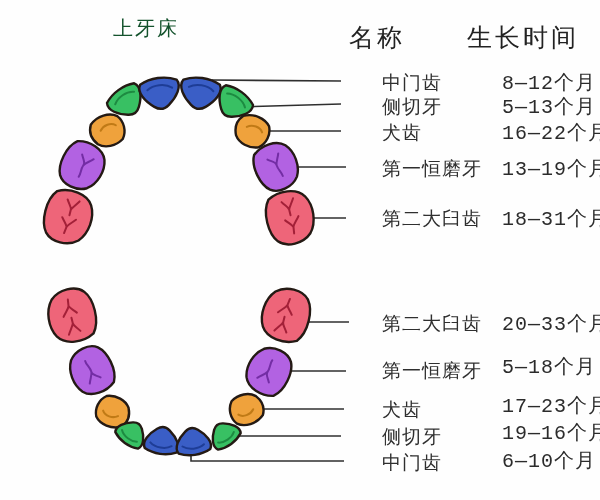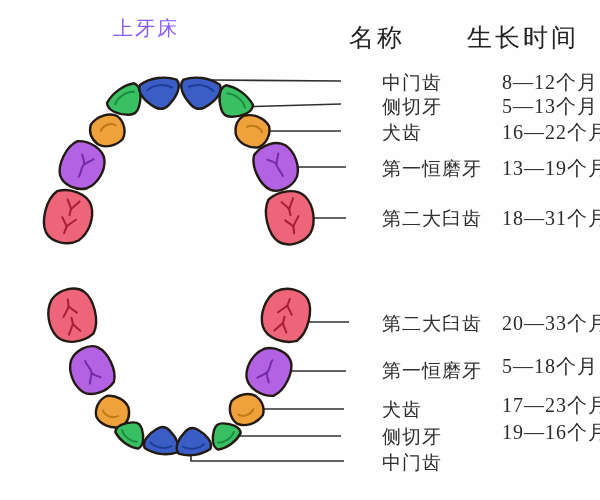--- a/index.html
+++ b/index.html
@@ -8,21 +8,21 @@
     width:600px;height:500px;
     background:#fefefe;
     font-family:"Liberation Serif","DejaVu Serif",serif;
     color:#2d2d2d;
     overflow:hidden;
   }
   #teeth-svg{position:absolute;left:0;top:0;}
   .jaw-label{
     position:absolute;
     font-size:20px;
-    color:#8b5cf6;
+    color:#14532d;
     letter-spacing:2px;
     white-space:nowrap;
   }
   .col-header{
     position:absolute;
     font-size:25px;
     color:#222222;
     letter-spacing:3px;
     white-space:nowrap;
   }
@@ -33,21 +33,21 @@
     height:24px;
     white-space:nowrap;
     margin-left:40px;
   }
   .row .t-name{
     position:absolute;left:0;top:0;
     font-size:19px;color:#2f2f2f;letter-spacing:1px;
   }
   .row .t-time{
     position:absolute;left:120px;top:-1px;
-    font-size:20px;color:#2b2b2b;letter-spacing:1px;
+    font-size:20px;color:#2b2b2b;letter-spacing:1px;font-family:Liberation Mono, monospace;
   }
 </style>
 </head>
 <body>
 
 <div id="stage">
 
   <svg id="teeth-svg" width="600" height="500" viewBox="0 0 600 500">
 
     <g id="connector-lines" fill="none">
@@ -188,15 +188,16 @@
   <div class="row" style="top:397px;">
     <span class="t-name">犬齿</span>
     <span class="t-time" style="top:-5px;">17—23个月</span>
   </div>
   <div class="row" style="top:424px;">
     <span class="t-name">侧切牙</span>
     <span class="t-time" style="top:-5px;">19—16个月</span>
   </div>
   <div class="row" style="top:450px;">
     <span class="t-name">中门齿</span>
+    <span class="t-time" style="top:-3px;">6—10个月</span>
   </div>
 
 </div>
 
 </body></html>

